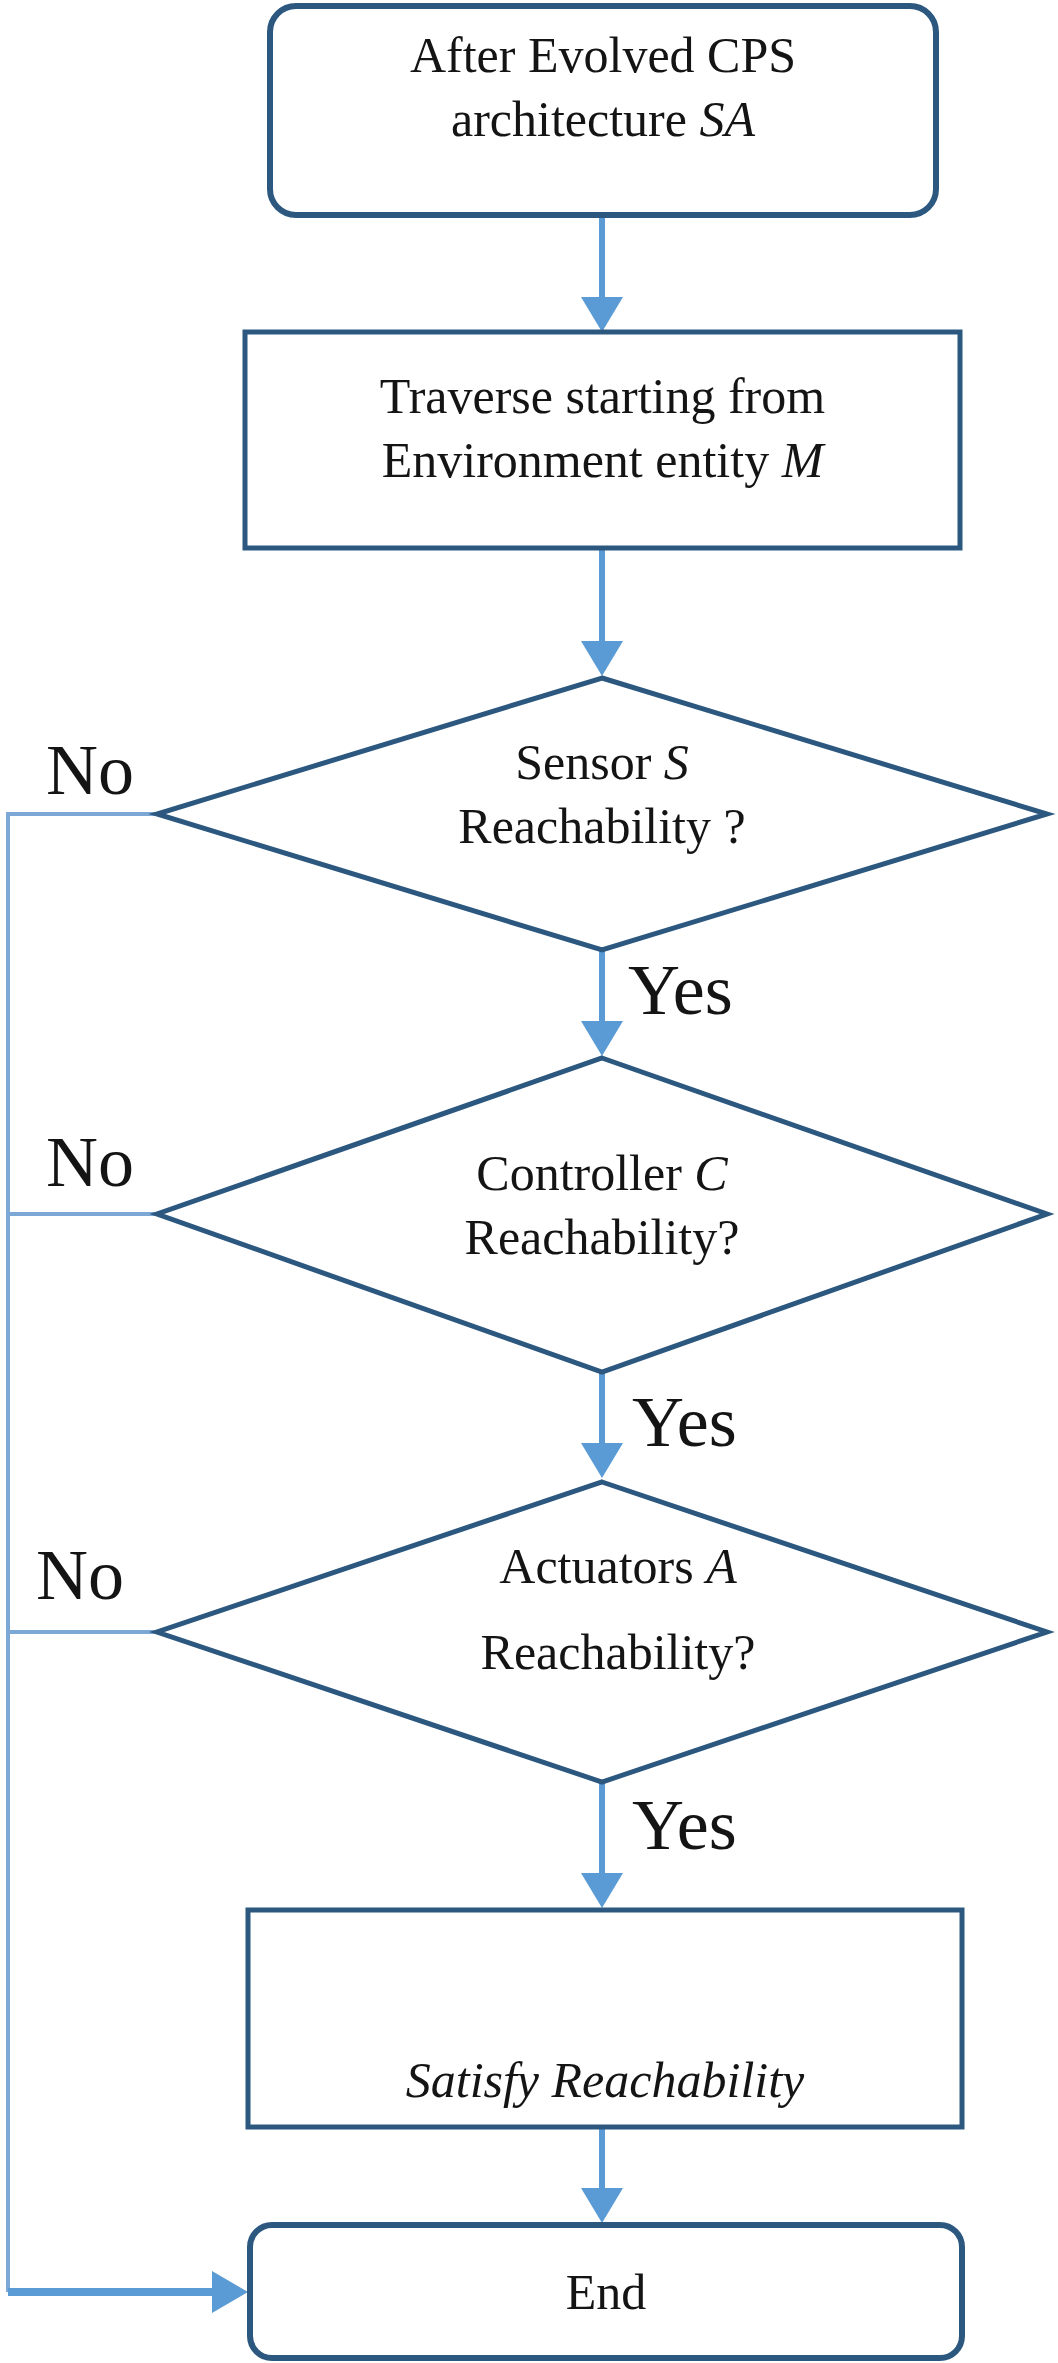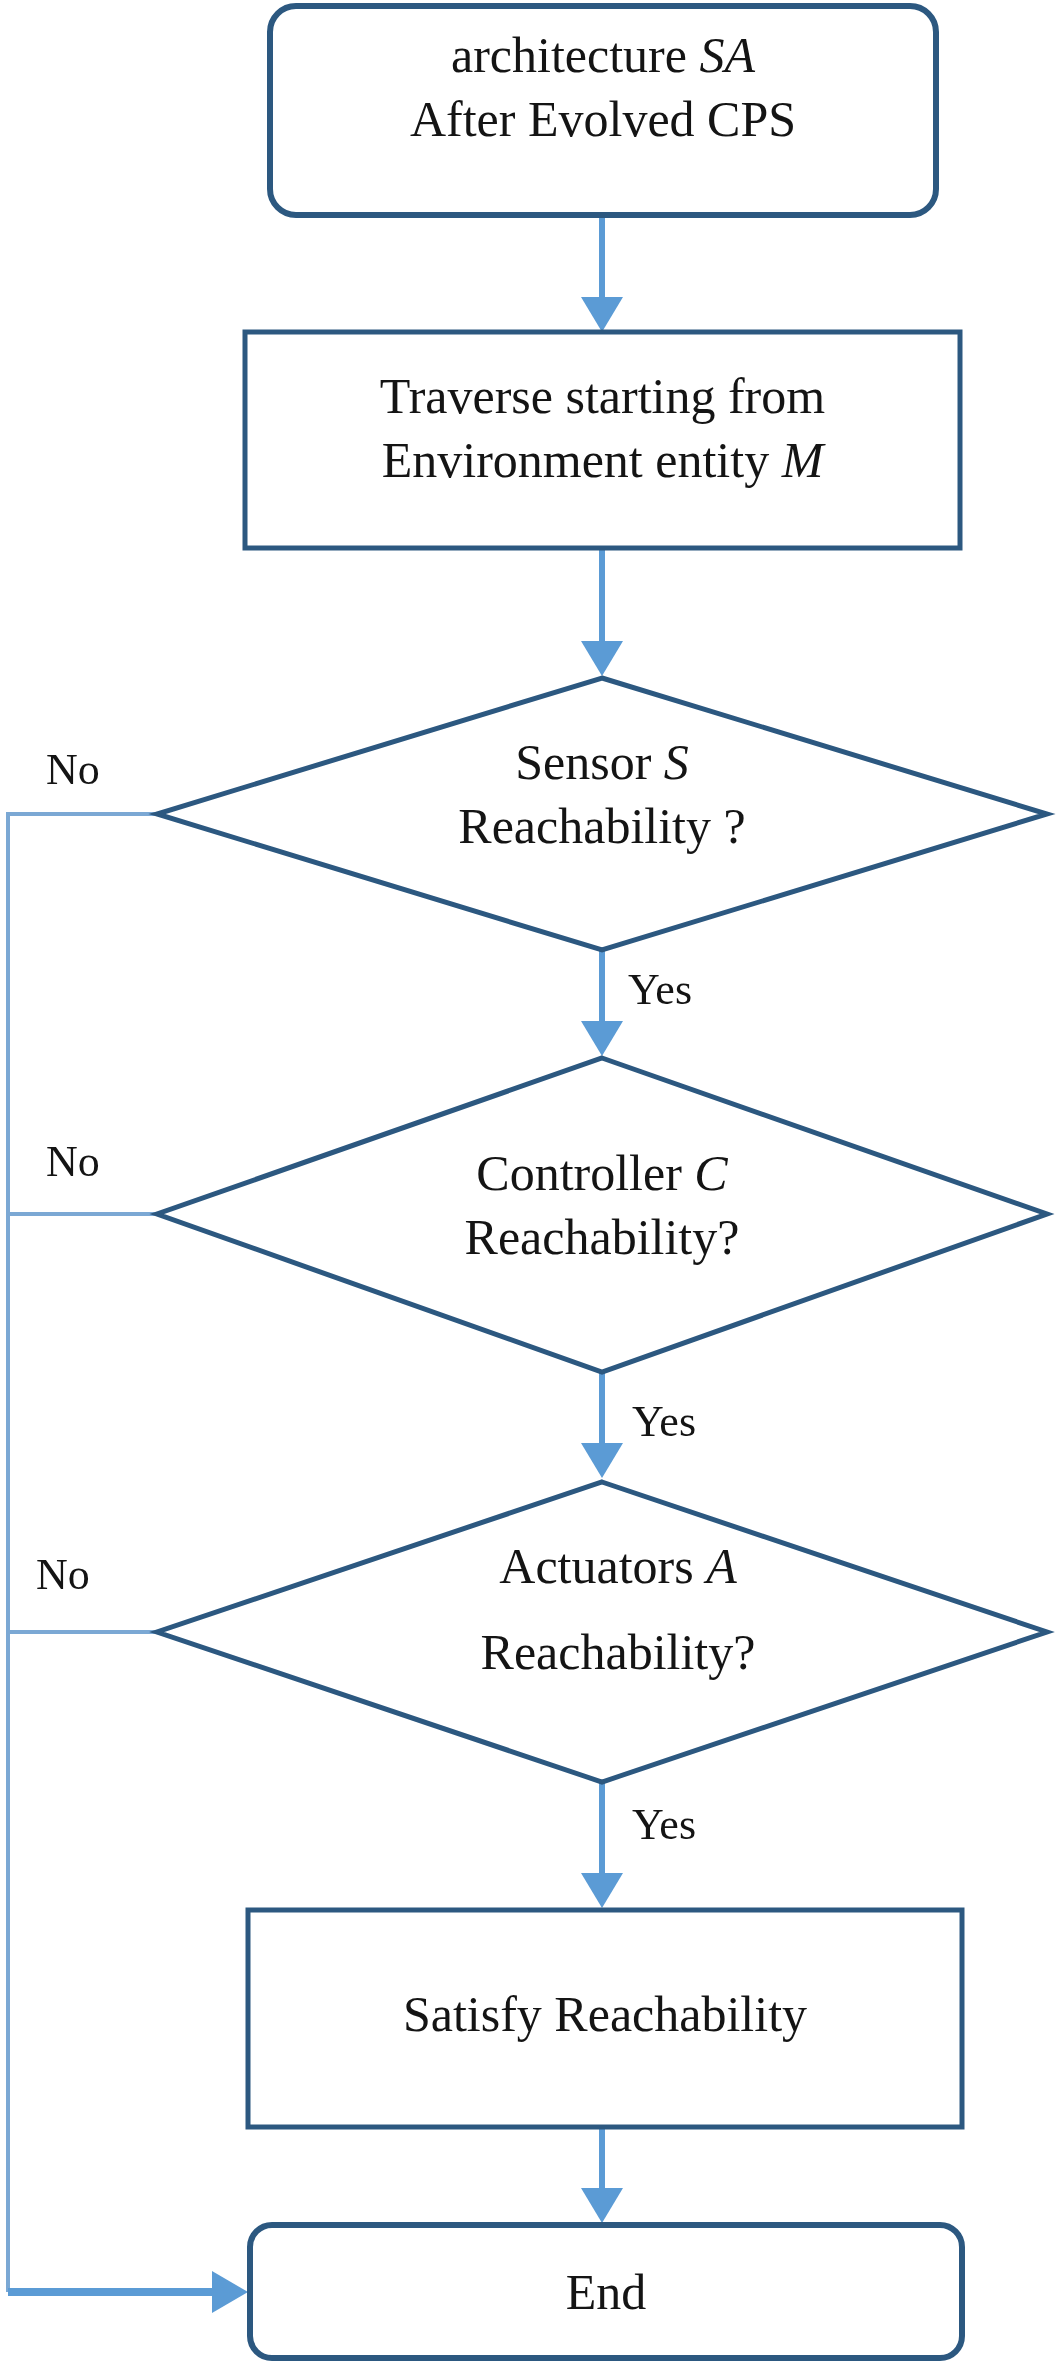--- a/index.html
+++ b/index.html
@@ -37,21 +37,21 @@
     flex-direction: column;
     justify-content: center;
     align-items: center;
     text-align: center;
     font-size: 50px;
     line-height: 64px;
     color: var(--text);
   }
   .edge-label {
     position: absolute;
-    font-size: 44px;
+    font-size: 72px;
     line-height: 60px;
     color: var(--text);
     white-space: nowrap;
   }
   .it { font-style: italic; }
 </style>
 </head>
 <body>
 
 <div class="canvas">
@@ -86,22 +86,22 @@
     <rect class="shape rounded" x="270" y="6" width="666" height="209" rx="26" ry="26"></rect>
     <rect class="shape rect" x="245" y="332" width="715" height="216"></rect>
     <polygon class="shape diamond" points="602,678 1047,814 602,950 157,814"></polygon>
     <polygon class="shape diamond" points="602,1058 1047,1214 602,1372 157,1214"></polygon>
     <polygon class="shape diamond" points="602,1482 1047,1632 602,1782 157,1632"></polygon>
     <rect class="shape rect" x="248" y="1910" width="714" height="217"></rect>
     <rect class="shape rounded" x="250" y="2225" width="712" height="133" rx="22" ry="22"></rect>
   </svg>
 
   <div class="node" style="left:270px; top:6px; width:666px; height:209px; padding-bottom:48px;">
+    <div><span>After Evolved CPS</span></div>
     <div><span>architecture </span><span class="it">SA</span></div>
-    <div><span>After Evolved CPS</span></div>
   </div>
 
   <div class="node" style="left:157px; top:678px; width:890px; height:272px; padding-bottom:40px;">
     <div><span>Sensor </span><span class="it">S</span></div>
     <div><span>Reachability ?</span></div>
   </div>
 
   <div class="node" style="left:245px; top:332px; width:715px; height:216px; padding-bottom:24px;">
     <div><span>Traverse starting from</span></div>
     <div><span>Environment entity </span><span class="it">M</span></div>
@@ -110,21 +110,21 @@
   <div class="node" style="left:157px; top:1058px; width:890px; height:314px; padding-bottom:20px;">
     <div><span>Controller </span><span class="it">C</span></div>
     <div><span>Reachability?</span></div>
   </div>
 
   <div class="node" style="left:173px; top:1482px; width:890px; height:300px; padding-bottom:46px;gap:22px;">
     <div><span>Actuators </span><span class="it">A</span></div>
     <div><span>Reachability?</span></div>
   </div>
 
-  <div class="node" style="left:248px; top:1910px; width:714px; height:217px; padding-bottom:10px;">
+  <div class="node" style="left:248px; top:1976px; width:714px; height:217px; padding-bottom:10px;font-style:italic;">
     <div>Satisfy Reachability</div>
   </div>
 
   <div class="node" style="left:250px; top:2225px; width:712px; height:133px;font-family:Liberation Serif, serif;">
     <div>End</div>
   </div>
 
   <div class="edge-label" style="left:46px; top:740px;">No</div>
   <div class="edge-label" style="left:46px; top:1132px;">No</div>
   <div class="edge-label" style="left:36px; top:1545px;">No</div>

